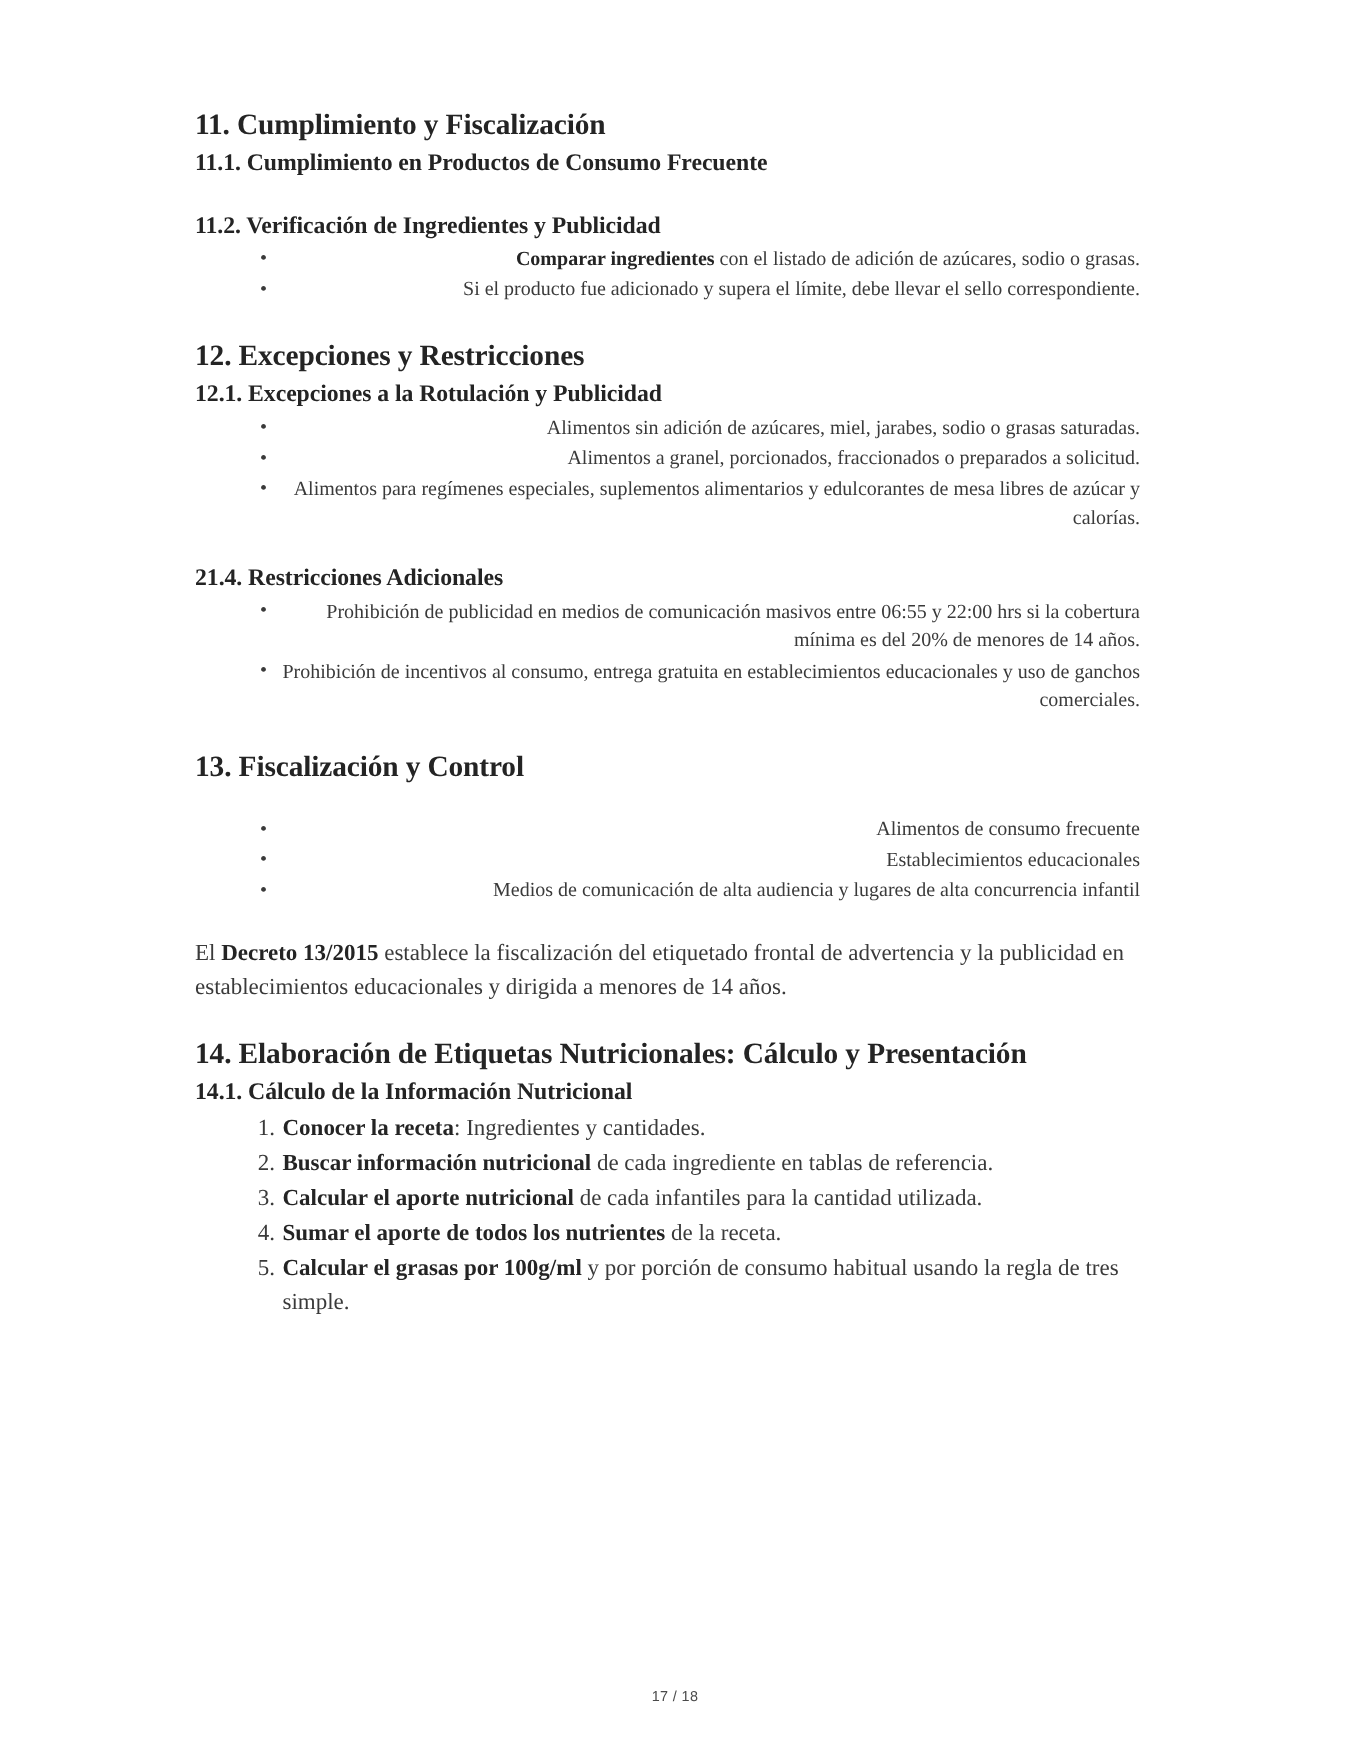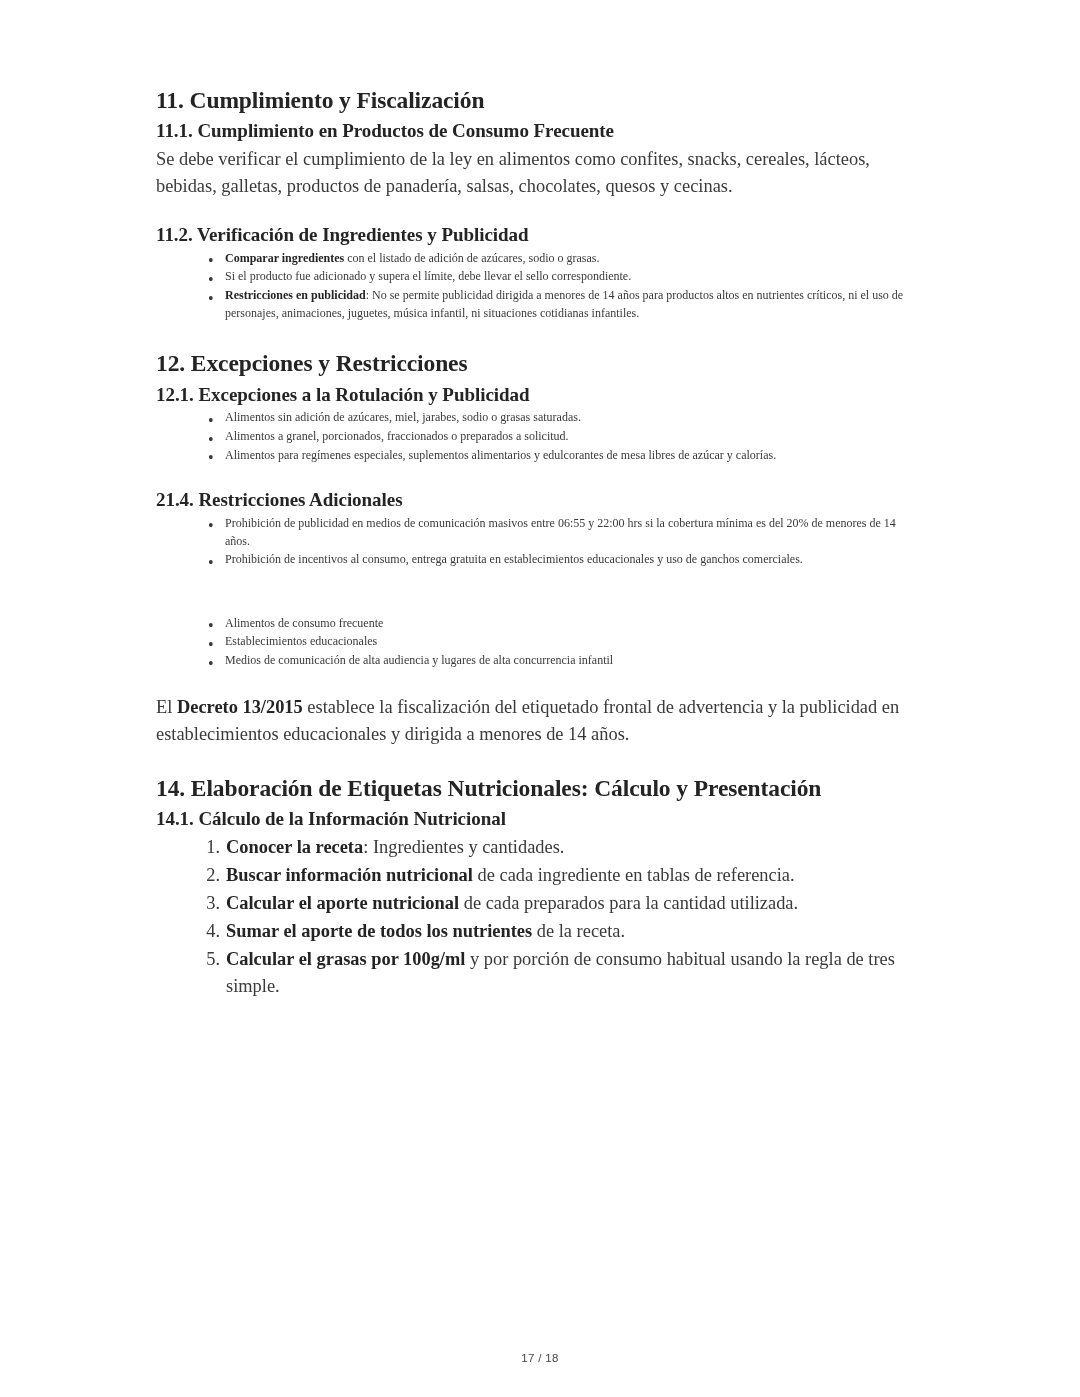--- a/index.html
+++ b/index.html
@@ -54,25 +54,26 @@
     color: #3a3a3a;
   }
 
   ul.b, ol.n {
     margin: 2px 0 0 0;
     padding: 0 0 0 52px;
   }
   ul.b { list-style: none; }
   ul.b > li {
     position: relative;
-    font-size: 12px;
+    font-size: 16px;
     line-height: 1.47;
     margin: 0 0 1px 0;
     padding-left: 17px;
     color: #3a3a3a;
+    text-align: right;
   }
   ul.b > li::before {
     content: "\2022";
     position: absolute;
     left: 0;
     top: -0.5px;
     font-size: 16px;
     color: #3a3a3a;
   }
 
@@ -119,29 +120,27 @@
   }
 </style>
 </head>
 <body>
 
 <div class="page">
   <div class="content">
 
     <h2 class="sec">11. Cumplimiento y Fiscalización</h2>
     <h3 class="subsec">11.1. Cumplimiento en Productos de Consumo Frecuente</h3>
-    <p class="body">Se debe verificar el cumplimiento de la ley en alimentos como confites, snacks, cereales, lácteos, bebidas, galletas, productos de panadería, salsas, chocolates, quesos y cecinas.</p>
 
     <div class="gap-md"></div>
 
     <h3 class="subsec">11.2. Verificación de Ingredientes y Publicidad</h3>
     <ul class="b">
       <li><b>Comparar ingredientes</b><span> con el listado de adición de azúcares, sodio o grasas.</span></li>
       <li><span>Si el producto fue adicionado y supera el límite, debe llevar el sello correspondiente.</span></li>
-      <li><b>Restricciones en publicidad</b><span>: No se permite publicidad dirigida a menores de 14 años para productos altos en nutrientes críticos, ni el uso de personajes, animaciones, juguetes, música infantil, ni situaciones cotidianas infantiles.</span></li>
     </ul>
 
     <div class="gap-lg"></div>
 
     <h2 class="sec">12. Excepciones y Restricciones</h2>
     <h3 class="subsec">12.1. Excepciones a la Rotulación y Publicidad</h3>
     <ul class="b">
       <li><span>Alimentos sin adición de azúcares, miel, jarabes, sodio o grasas saturadas.</span></li>
       <li><span>Alimentos a granel, porcionados, fraccionados o preparados a solicitud.</span></li>
       <li><span>Alimentos para regímenes especiales, suplementos alimentarios y edulcorantes de mesa libres de azúcar y calorías.</span></li>
@@ -150,41 +149,42 @@
     <div class="gap-md"></div>
 
     <h3 class="subsec">21.4. Restricciones Adicionales</h3>
     <ul class="b">
       <li><span>Prohibición de publicidad en medios de comunicación masivos entre 06:55 y 22:00 hrs si la cobertura mínima es del 20% de menores de 14 años.</span></li>
       <li><span>Prohibición de incentivos al consumo, entrega gratuita en establecimientos educacionales y uso de ganchos comerciales.</span></li>
     </ul>
 
     <div class="gap-lg"></div>
 
+    <h2 class="sec">13. Fiscalización y Control</h2>
 
     <div class="gap-sm"></div>
 
     <ul class="b">
       <li><span>Alimentos de consumo frecuente</span></li>
       <li><span>Establecimientos educacionales</span></li>
       <li><span>Medios de comunicación de alta audiencia y lugares de alta concurrencia infantil</span></li>
     </ul>
 
     <div class="gap-md"></div>
 
     <p class="body"><span>El </span><b>Decreto 13/2015</b><span> establece la fiscalización del etiquetado frontal de advertencia y la publicidad en establecimientos educacionales y dirigida a menores de 14 años.</span></p>
 
     <div class="gap-lg"></div>
 
     <h2 class="sec">14. Elaboración de Etiquetas Nutricionales: Cálculo y Presentación</h2>
     <h3 class="subsec">14.1. Cálculo de la Información Nutricional</h3>
     <ol class="n">
       <li><b>Conocer la receta</b><span>: Ingredientes y cantidades.</span></li>
       <li><b>Buscar información nutricional</b><span> de cada ingrediente en tablas de referencia.</span></li>
-      <li><b>Calcular el aporte nutricional</b><span> de cada preparados para la cantidad utilizada.</span></li>
+      <li><b>Calcular el aporte nutricional</b><span> de cada infantiles para la cantidad utilizada.</span></li>
       <li><b>Sumar el aporte de todos los nutrientes</b><span> de la receta.</span></li>
       <li><b>Calcular el grasas por 100g/ml</b><span> y por porción de consumo habitual usando la regla de tres simple.</span></li>
     </ol>
 
   </div>
 
   <div class="footer">17 / 18</div>
 </div>
 
 </body></html>

